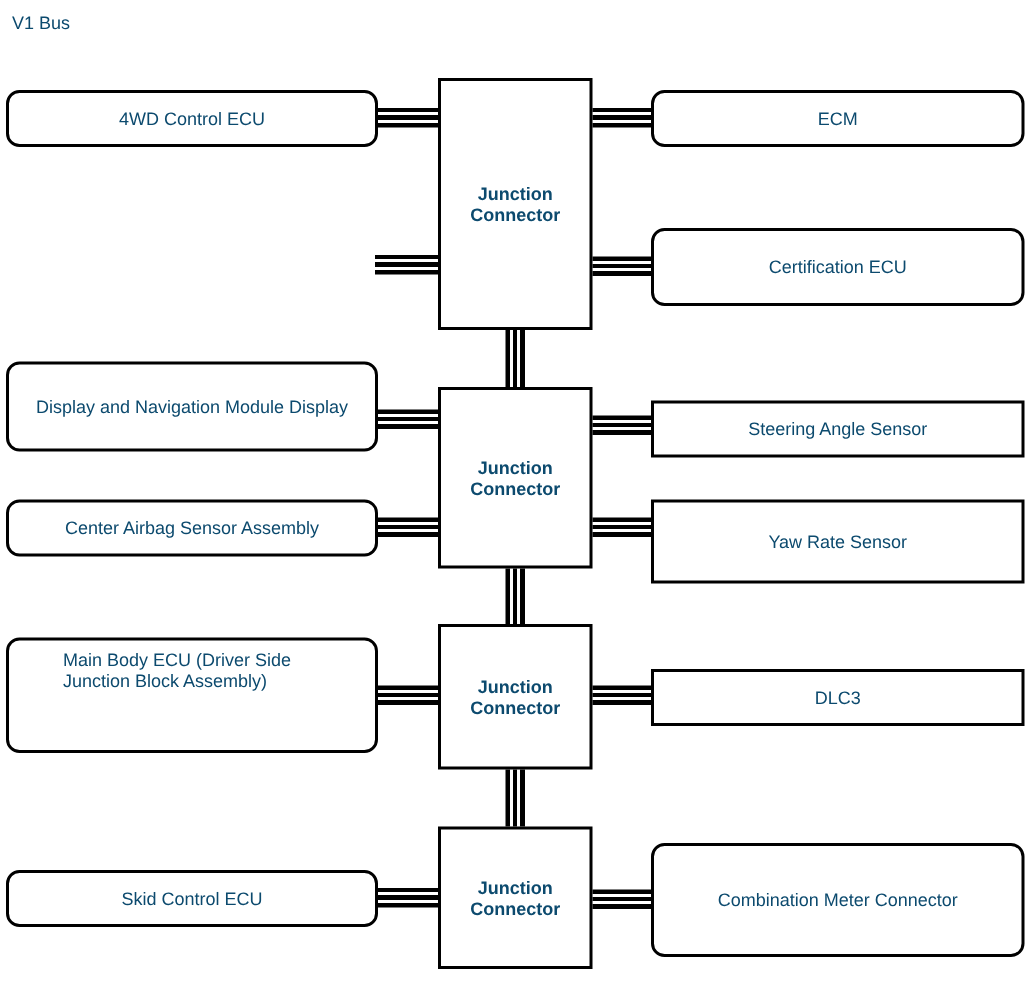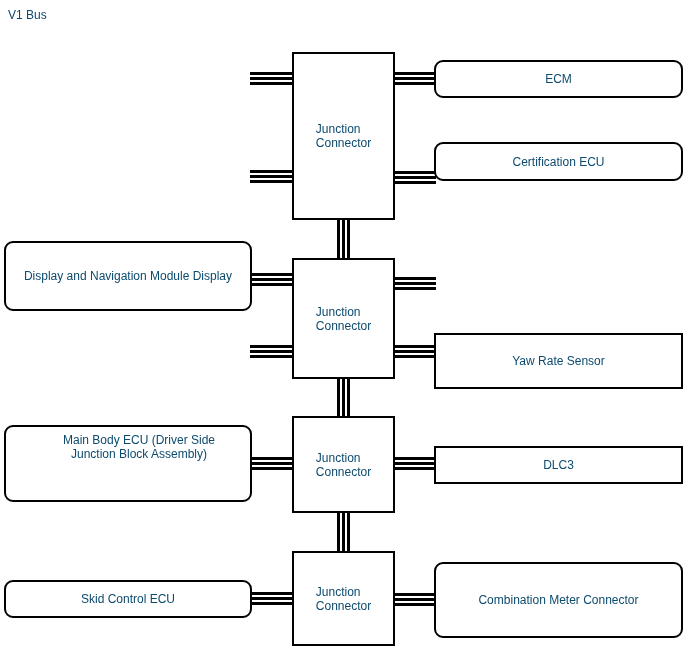--- a/index.html
+++ b/index.html
@@ -32,40 +32,41 @@
     line-height: 14px;
     padding: 0 8px;
   }
   .node.left-col { left: 4px; width: 248px; }
   .node.right-col { left: 434px; width: 249px; }
   .node.rounded { border-radius: 9px; }
   .node.rect { border-radius: 0; }
   .node.text-topleft {
     align-items: flex-start;
     justify-content: flex-start;
-    text-align: center;
+    text-align: left;
     padding: 6px 14px 0 36px;
   }
   
   .junction {
     position: absolute;
     left: 292px;
     width: 103px;
     box-sizing: border-box;
     border: 2px solid #000000;
     background: #ffffff;
     display: flex;
     align-items: center;
     justify-content: center;
   }
   .junction .jlabel {
     display: inline-block;
-    text-align: left;
+    text-align: center;
     font-size: 12px;
     line-height: 14px;
+    font-weight: bold;
   }
   .junction .jlabel span { display: block; }
   
   .hband {
     position: absolute;
     height: 13px;
     background: linear-gradient(to bottom,
       #000 0px, #000 3px,
       #fff 3px, #fff 5px,
       #000 5px, #000 8px,
@@ -129,35 +130,44 @@
       <span>Connector</span>
     </span>
   </div>
   <div class="junction" style="top:551px;height:95px">
     <span class="jlabel">
       <span>Junction</span>
       <span>Connector</span>
     </span>
   </div>
 
-  <div class="node left-col rounded" style="top:241px;height:70px">
+  <div class="node left-col rounded" style="top:60px;height:38px">
+    <span>4WD Control ECU</span>
+  </div>
+  <div class="node left-col rounded" style="top:241px;height:60px">
     <span>Display and Navigation Module Display</span>
+  </div>
+  <div class="node left-col rounded" style="top:333px;height:38px">
+    <span>Center Airbag Sensor Assembly</span>
   </div>
   <div class="node left-col rounded text-topleft" style="top:425px;height:77px">
     <span>Main Body ECU (Driver Side Junction Block Assembly)</span>
   </div>
   <div class="node left-col rounded" style="top:580px;height:38px">
     <span>Skid Control ECU</span>
   </div>
 
   <div class="node right-col rounded" style="top:60px;height:38px">
     <span>ECM</span>
   </div>
-  <div class="node right-col rounded" style="top:142px;height:39px">
+  <div class="node right-col rounded" style="top:152px;height:52px">
     <span>Certification ECU</span>
+  </div>
+  <div class="node right-col rect" style="top:267px;height:38px">
+    <span>Steering Angle Sensor</span>
   </div>
   <div class="node right-col rect" style="top:333px;height:56px">
     <span>Yaw Rate Sensor</span>
   </div>
   <div class="node right-col rect" style="top:446px;height:38px">
     <span>DLC3</span>
   </div>
   <div class="node right-col rounded" style="top:562px;height:76px">
     <span>Combination Meter Connector</span>
   </div>

